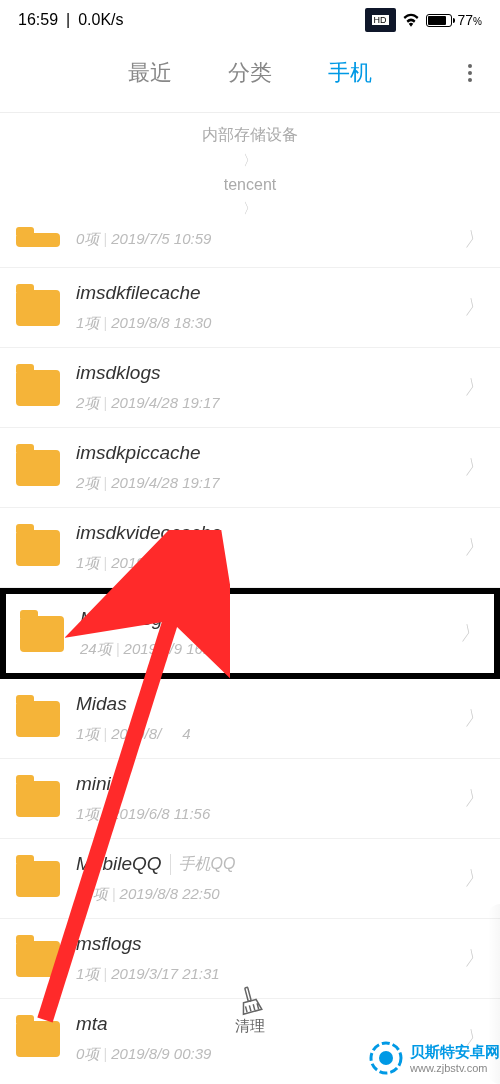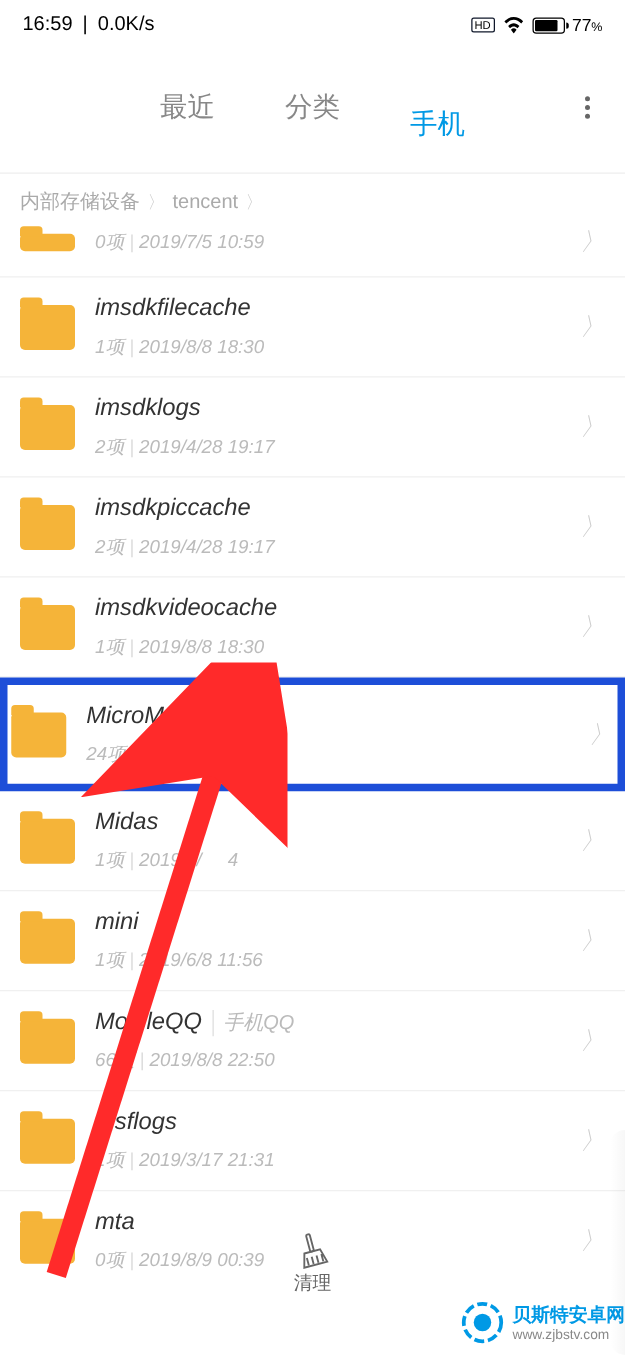--- a/index.html
+++ b/index.html
@@ -73,21 +73,20 @@
       padding: 18px 0 24px;
       position: relative;
     }
     .tab {
       margin: 0 28px;
       font-size: 22px;
       color: #888;
     }
     .tab.active {
       color: #0099e5;
-      margin-top: 26px;
     }
     .more-btn {
       position: absolute;
       right: 28px;
       font-size: 24px;
       color: #666;
       display: flex;
       flex-direction: column;
       gap: 3px;
     }
@@ -97,39 +96,40 @@
       background: #666;
       border-radius: 50%;
     }
     .breadcrumb {
       padding: 8px 16px;
       font-size: 16px;
       color: #aaa;
       display: flex;
       align-items: center;
       gap: 6px;
+      flex-direction: column;
     }
     .breadcrumb-sep {
       color: #ccc;
       font-size: 14px;
     }
     .folder-list {
       padding: 0;
     }
     .folder-item {
       display: flex;
       align-items: center;
       padding: 14px 16px;
       position: relative;
       border-bottom: 1px solid #f0f0f0;
       font-style: italic;
     }
     .folder-item.highlighted {
-      border: 6px solid #1d4ed8;
-      padding: 14px 3px;
+      border: 6px solid #000000;
+      padding: 14px 14px;
       margin: 0;
     }
     .folder-icon {
       width: 44px;
       height: 36px;
       background: #f5b439;
       border-radius: 4px;
       position: relative;
       flex-shrink: 0;
     }
@@ -242,21 +242,21 @@
 </head>
 <body>
 
 <div class="status-bar">
   <div class="status-left">
     <span>16:59</span>
     <span>|</span>
     <span>0.0K/s</span>
   </div>
   <div class="status-right">
-    <span style="font-size:9px;border:1px solid #0f172a;padding:0 2px;border-radius:2px;">HD</span>
+    <span style="font-size:9px;border:7px solid #0f172a;padding:0 2px;border-radius:2px;">HD</span>
     <svg class="wifi-icon" viewBox="0 0 24 18">
         <path d="M12 18l-3-4c1-1 2-1.5 3-1.5s2 .5 3 1.5l-3 4zm-6-8c2-2 4-3 6-3s4 1 6 3l-2 2.5c-1.3-1.3-2.6-2-4-2s-2.7.7-4 2L6 10zm-4-5c3-3 6.5-4.5 10-4.5S19 2 22 5l-2 2.5C17.5 5 15 3.5 12 3.5S6.5 5 4 7.5L2 5z" fill="#000"></path>
       </svg>
     <span class="battery-icon">
         <span class="battery-fill"></span>
       </span>
     <span><span>77</span><span style="font-size:10px">%</span></span>
   </div>
 </div>
 

